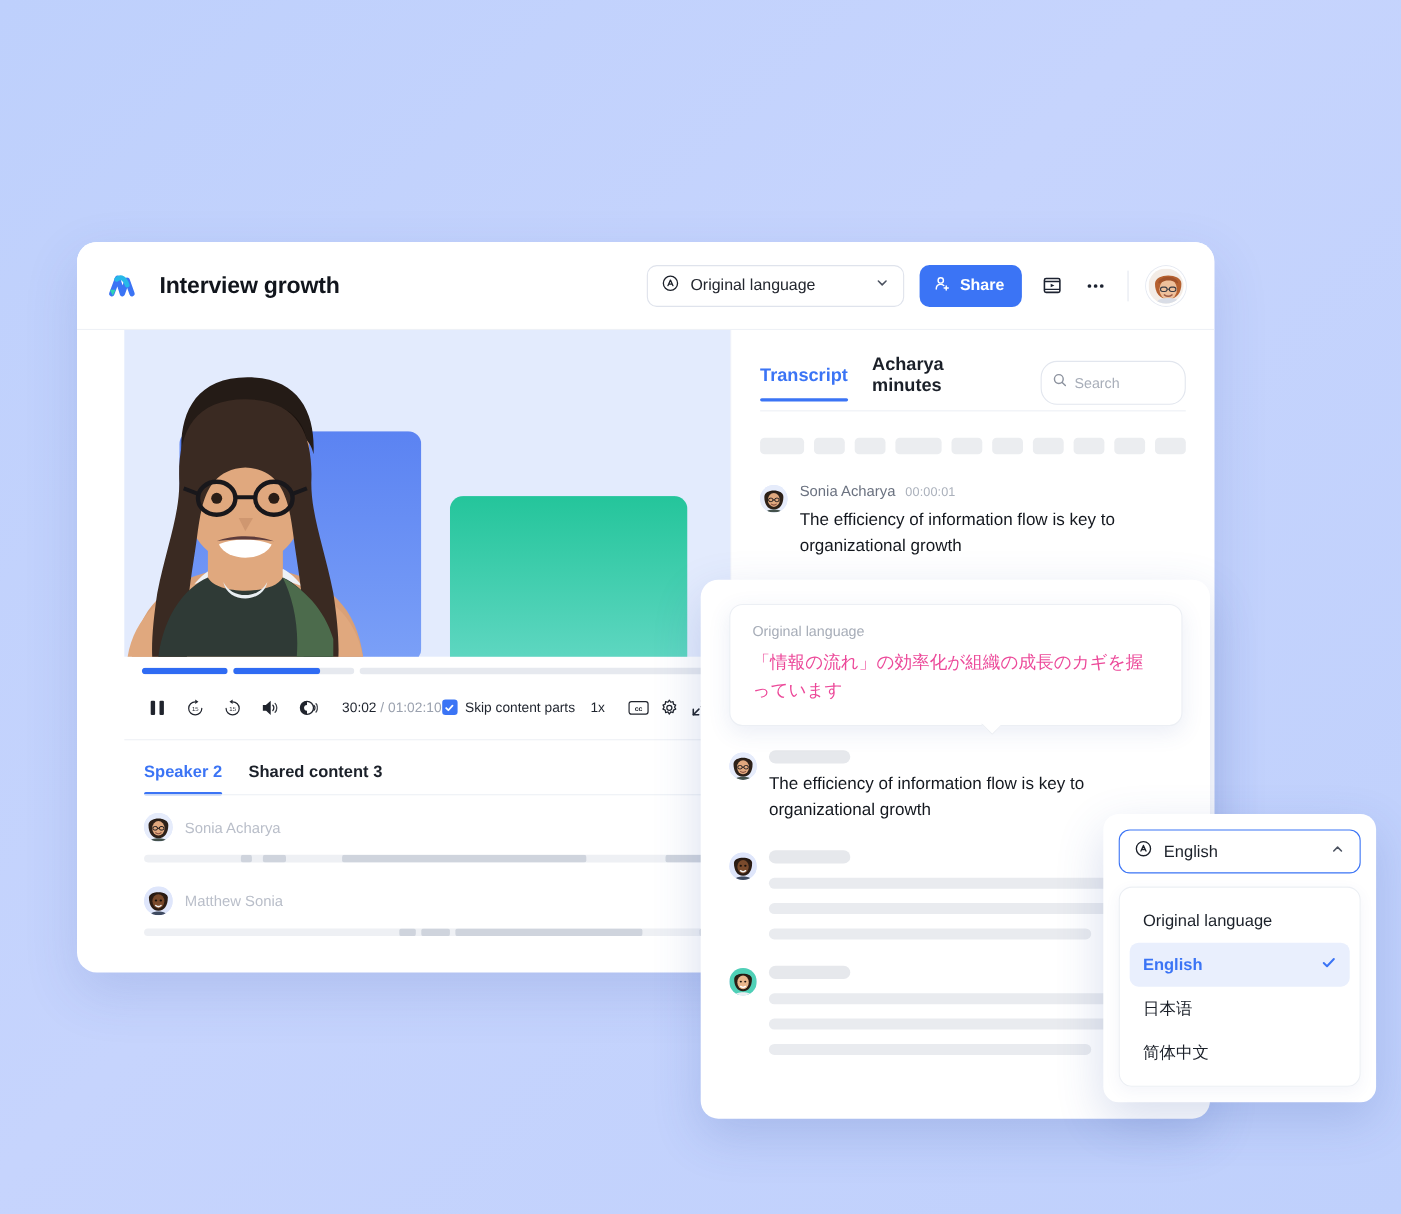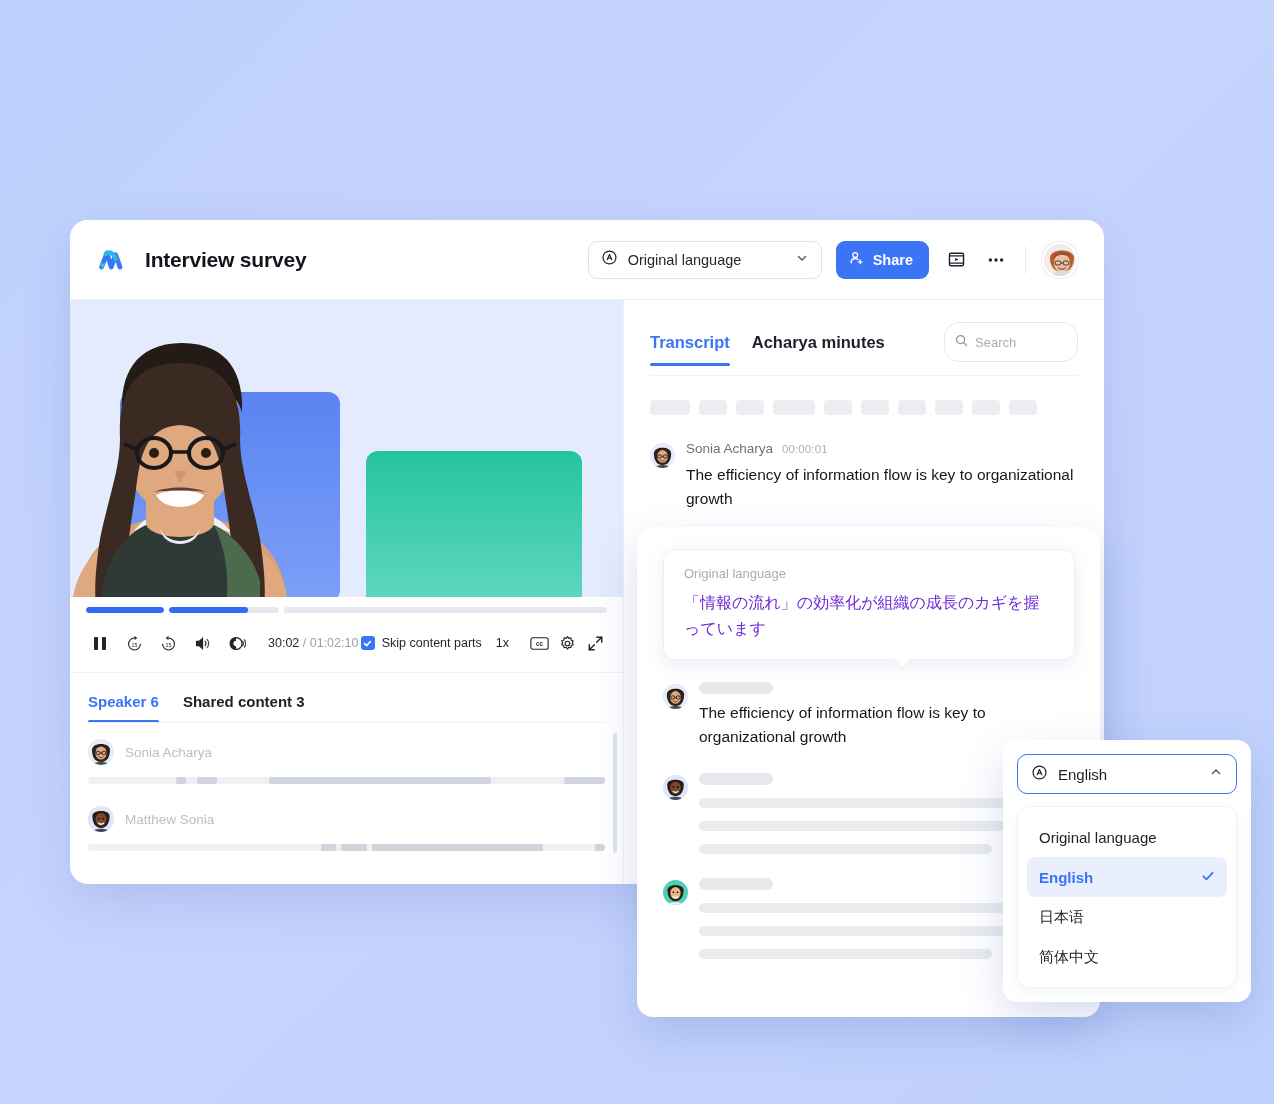--- a/index.html
+++ b/index.html
@@ -100,20 +100,21 @@
 
   
   .app-body { display: flex; height: 583px; }
 
   
   .video-col {
     width: 554px;
     border-right: 1px solid #eef1f6;
     display: flex;
     flex-direction: column;
+    margin-left: 43px;
   }
   .video-stage {
     height: 297px;
     position: relative;
     background: #e3ebfd;
     overflow: hidden;
   }
   .tile { position: absolute; border-radius: 12px; overflow: hidden; }
   .tile-a { left: 50px; top: 92px; width: 220px; height: 210px; }
   .tile-b { left: 296px; top: 151px; width: 216px; height: 160px; }
@@ -239,21 +240,20 @@
     cursor: pointer;
     position: relative;
   }
   .tr-tab.active { color: #3b74f5; }
   .tr-tab.active::after {
     content:""; position:absolute; left:0; right:0; bottom:0;
     height:3px; background:#3b74f5; border-radius:2px;
   }
   .search-box {
     margin-left: auto;
-    margin-bottom: 14px;
     width: 134px; height: 40px;
     border: 1px solid #e2e6ee;
     border-radius: 15px;
     display: flex; align-items: center;
     gap: 7px; padding: 0 10px;
     background: #fff;
     cursor: text;
   }
   .search-box input {
     border: none; outline: none;
@@ -310,21 +310,21 @@
     border: 1px solid #eceff4;
     border-radius: 12px;
     box-shadow: 0 6px 20px rgba(60, 90, 170, .10);
     padding: 16px 20px 18px 20px;
   }
   .tooltip-label { font-size: 13px; color: #a7adb8; }
   .tooltip-text {
     margin-top: 9px;
     font-size: 16px;
     line-height: 1.6;
-    color: #6d28d9;
+    color: #ec4899;
   }
   .tooltip-arrow {
     position: absolute;
     left: 228px; bottom: -9px;
     width: 18px; height: 10px;
     overflow: hidden;
   }
   .tooltip-arrow::before {
     content:"";
     position:absolute; left: 2px; top: -9px;
@@ -383,21 +383,21 @@
 <div class="app-card">
 
   <div class="app-header">
     <span class="logo-mark">
       <svg viewBox="0 0 34 32" width="30" height="28">
         <path d="M4 24 L10 8 L15 24 L20 10 L25 24" fill="none" stroke="#3b74f5" stroke-width="5.5" stroke-linecap="round" stroke-linejoin="round"></path>
         <path d="M9 9 C14 5, 18 9, 20 15" fill="none" stroke="#27b8e8" stroke-width="5" stroke-linecap="round"></path>
         <path d="M2 20 L8 20 L5 26 Z" fill="#2fd3b4"></path>
       </svg>
     </span>
-    <span class="app-title">Interview survey</span>
+    <span class="app-title">Interview growth</span>
 
     <div class="header-right">
 
       <div class="lang-select">
         <span>
           <svg width="17" height="17" viewBox="0 0 20 20" fill="none" stroke="#1b2029" stroke-width="1.4">
             <circle cx="10" cy="10" r="7.6"></circle>
             <path d="M7.3 12.6 L10 6.6 L12.7 12.6 M8.3 10.9 H11.7" stroke-linecap="round" stroke-linejoin="round"></path>
           </svg>
         </span>
@@ -589,21 +589,21 @@
                 <path d="M15.6 2.4 L10.2 7.8"></path>
                 <path d="M2.4 15.6 L7.8 10.2"></path>
               </svg>
             </span>
           </div>
         </div>
       </div>
 
       <div class="speakers">
         <div class="sp-tabs">
-          <span class="sp-tab active">Speaker 6</span>
+          <span class="sp-tab active">Speaker 2</span>
           <span class="sp-tab">Shared content 3</span>
         </div>
 
         <div class="sp-rows">
           <div class="sp-row">
             <div class="sp-head">
               <span class="sp-av">
                 <svg viewBox="0 0 26 26" width="26" height="26">
                   <rect width="26" height="26" fill="#e6ecfb"></rect>
                   <path d="M4 11 C4 3 22 3 22 11 C22 18 19 23 13 23 C7 23 4 18 4 11 Z" fill="#2d2119"></path>

